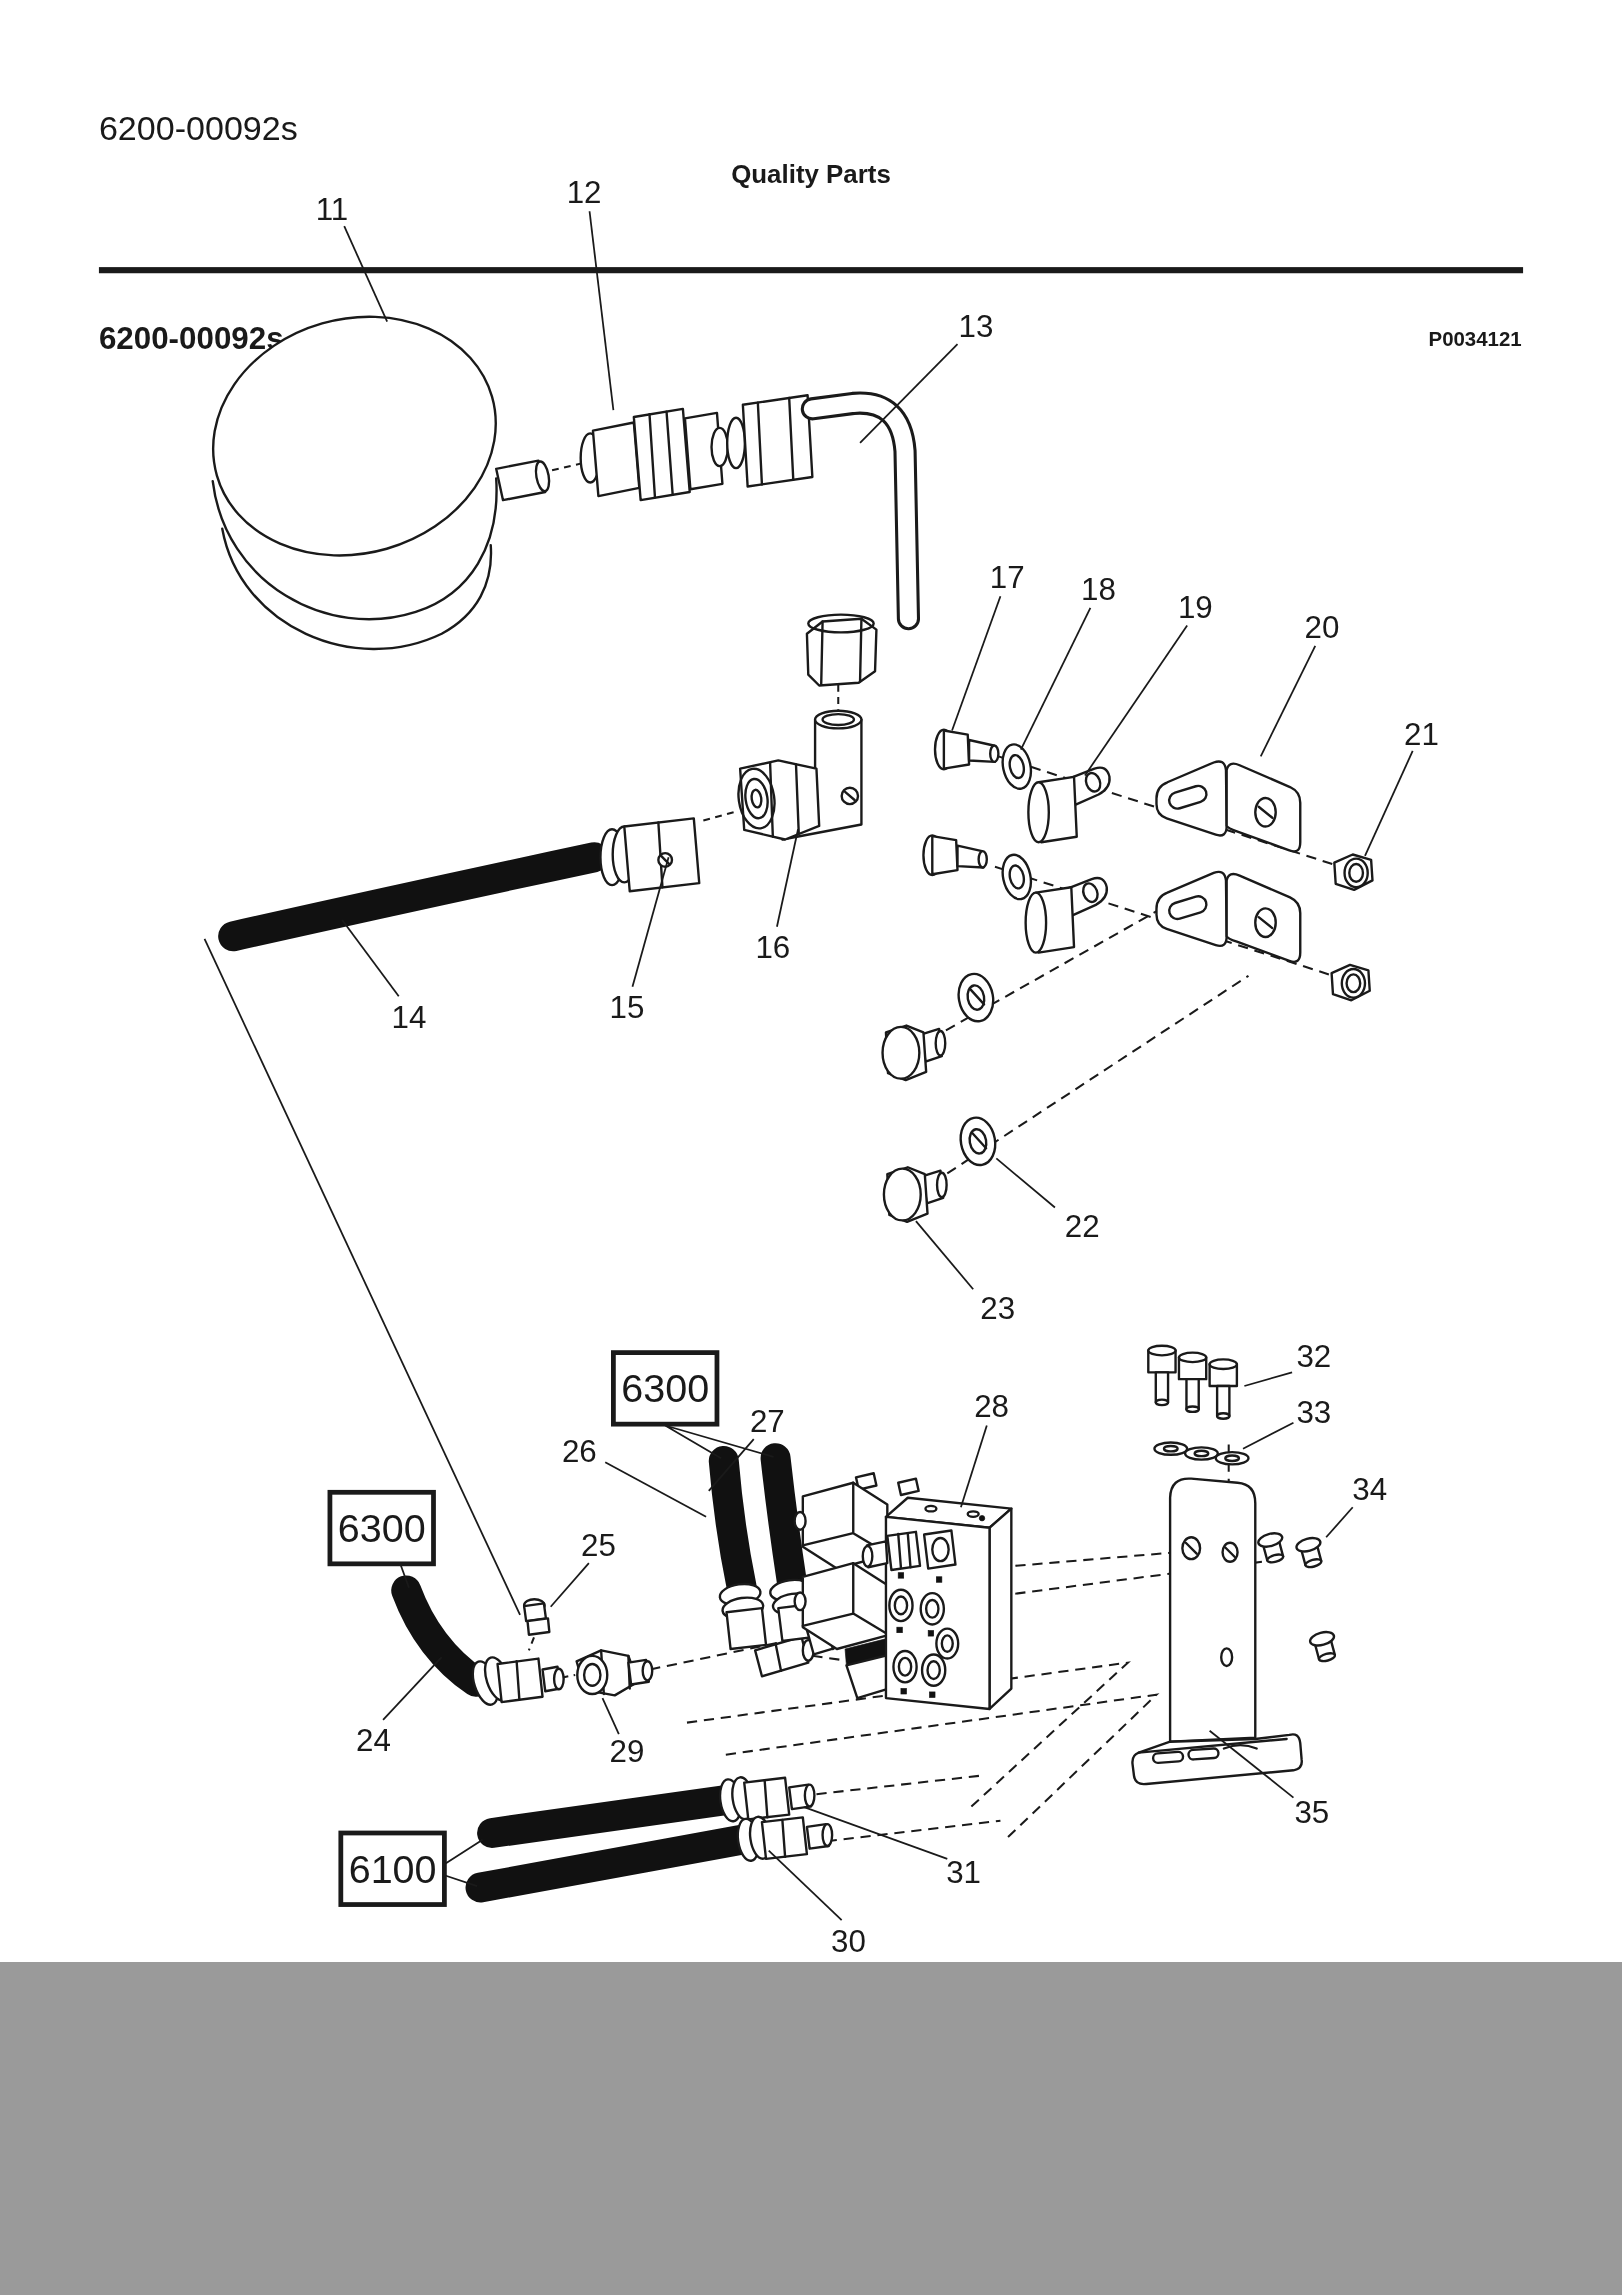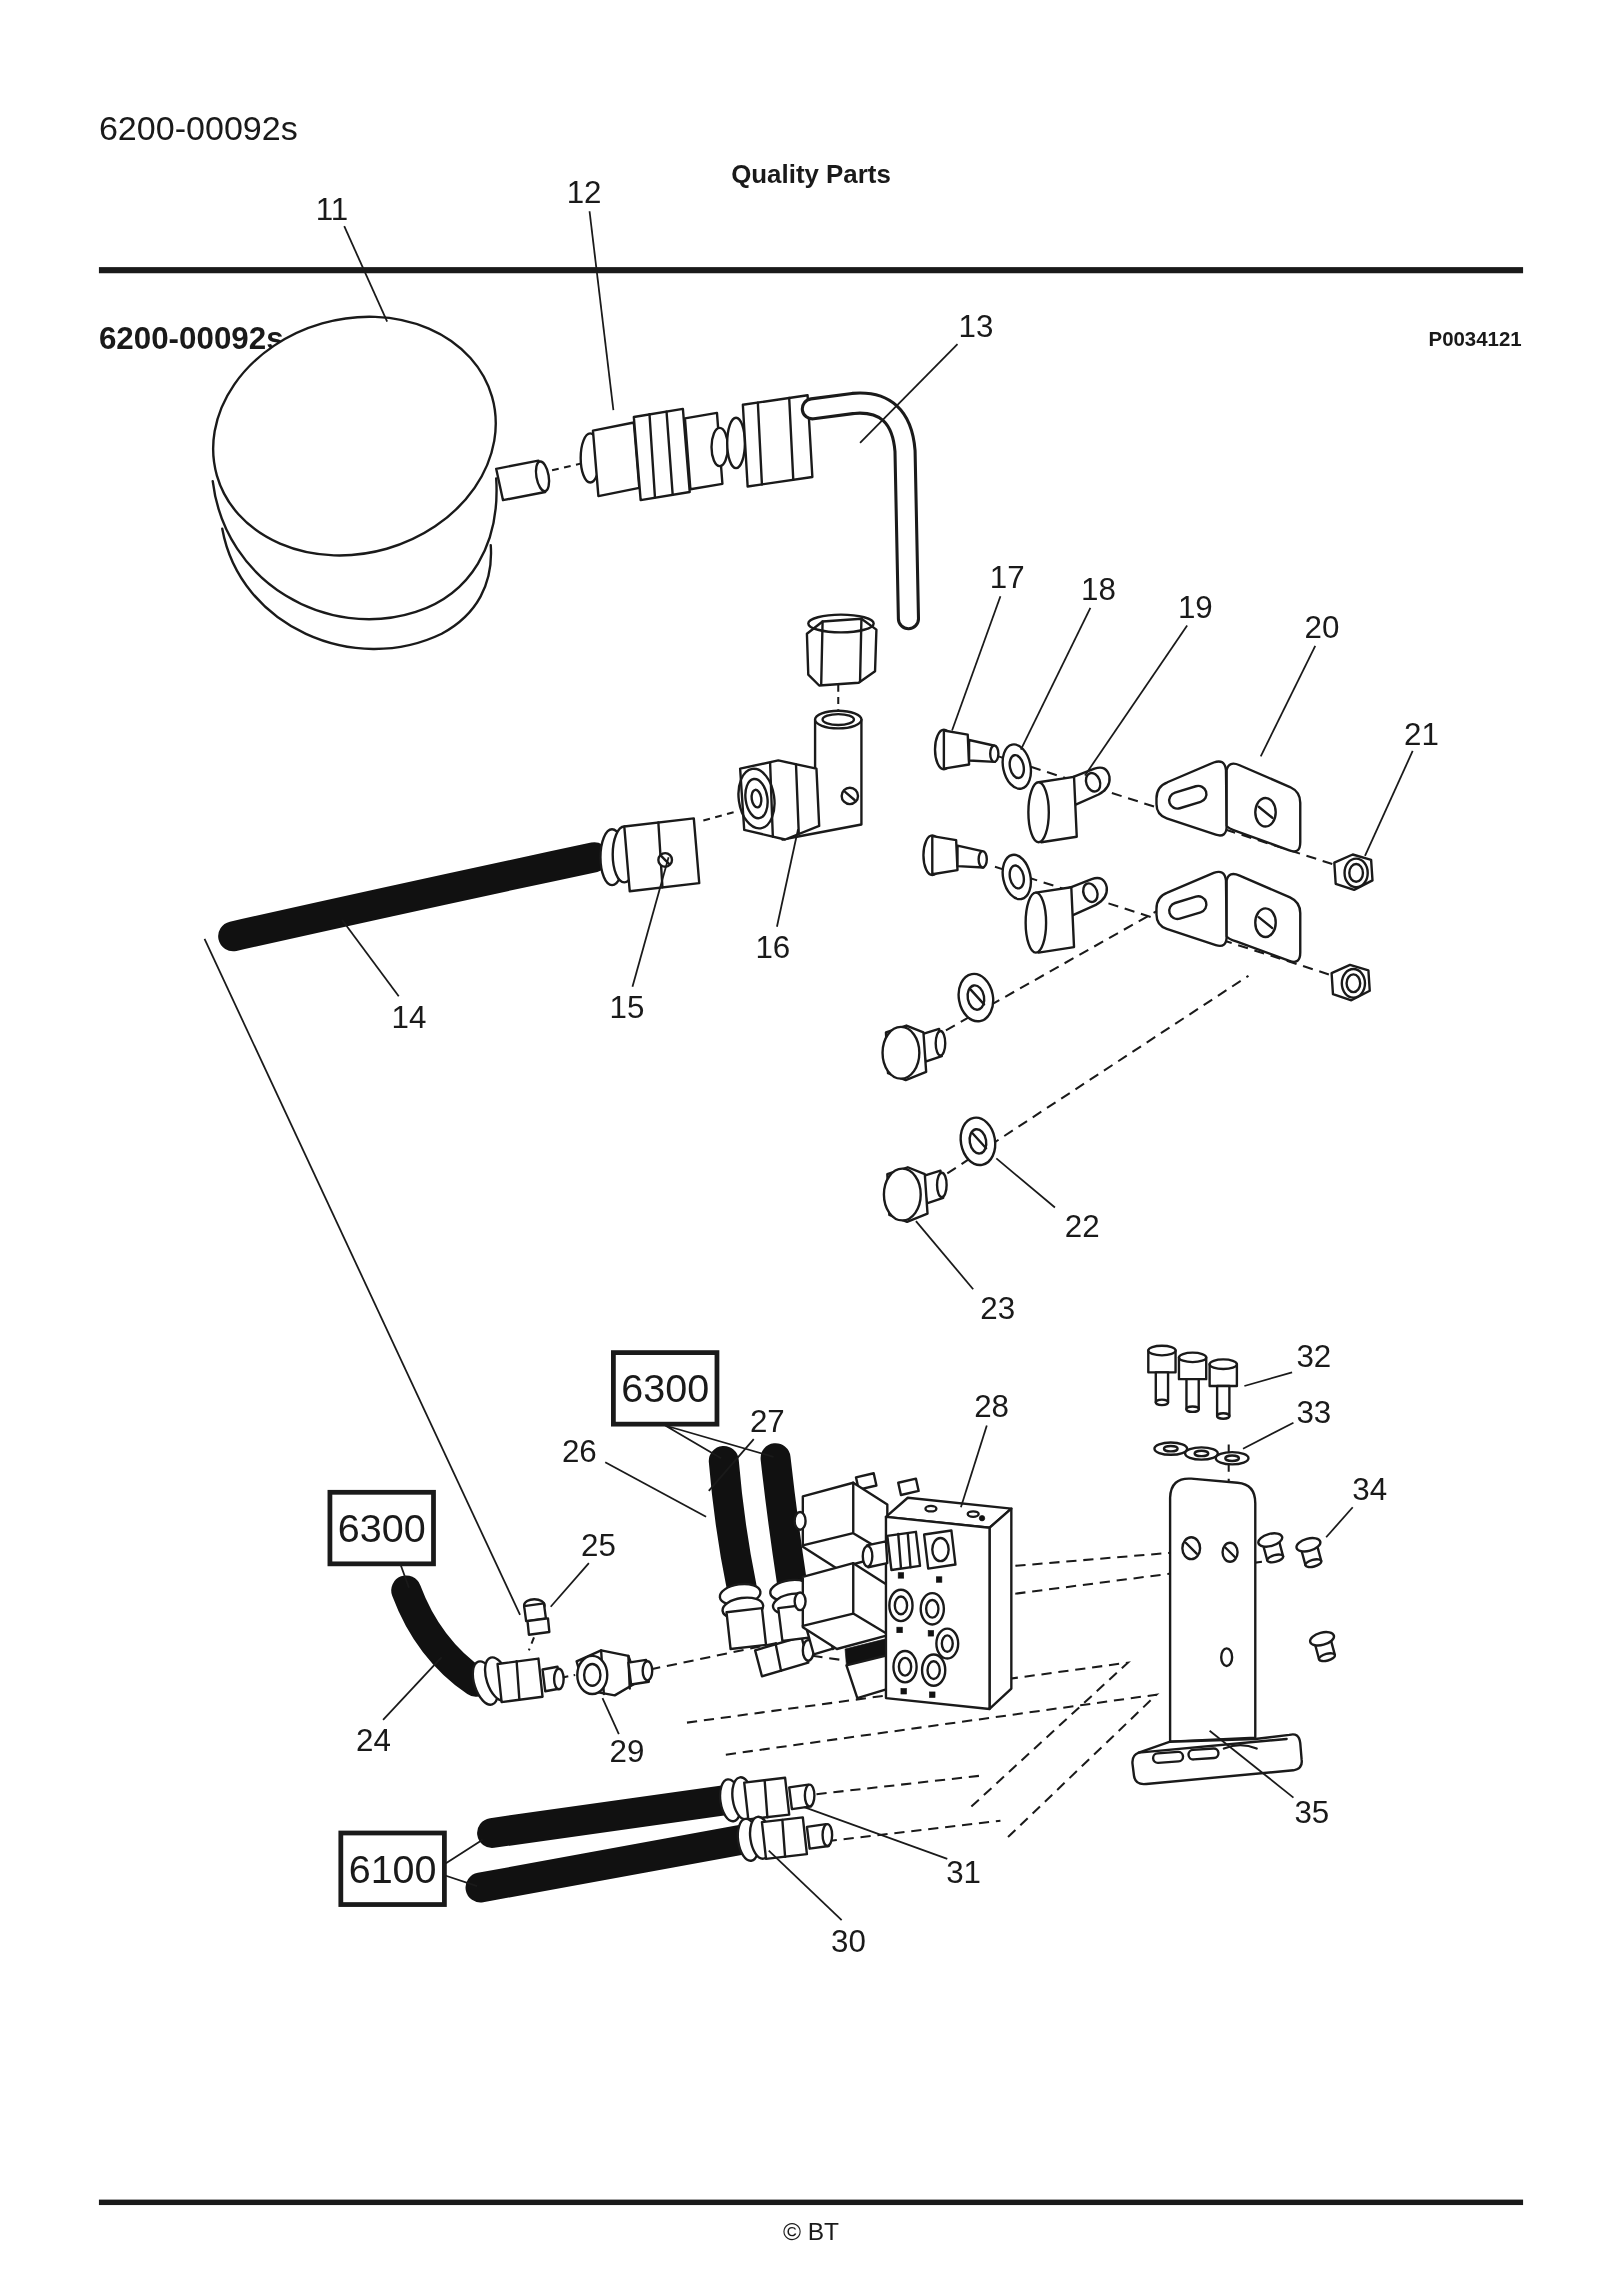--- a/index.html
+++ b/index.html
@@ -1,16 +1,16 @@
 <!DOCTYPE html>
 <html style="font-size:11px"><head>
 <meta charset="utf-8">
 <style>
   html,body{margin:0;padding:0;background:#9a9a9a;}
-  .page{width:1622px;height:2295px;margin:0 auto;background:#ffffff;position:relative;box-shadow:0 0 12.3px rgba(0,0,0,.4);}
+  .page{width:1622px;height:1962px;margin:0 auto;background:#ffffff;position:relative;box-shadow:0 0 12.3px rgba(0,0,0,.4);}
   svg{display:block;}
   svg text{font-family:"Liberation Sans",sans-serif;fill:#1a1a1a;}
   .hdr-doc{font-size:50px;}
   .hdr-center{font-size:38px;font-weight:bold;}
   .hdr-title{font-size:46px;font-weight:bold;}
   .hdr-code{font-size:30px;font-weight:bold;}
   .callout{font-size:46px;}
   .boxlabel{font-size:58px;}
   .ftr{font-size:36px;}
   .ln{fill:none;stroke:#1a1a1a;stroke-width:3.5;stroke-linejoin:round;stroke-linecap:round;}

